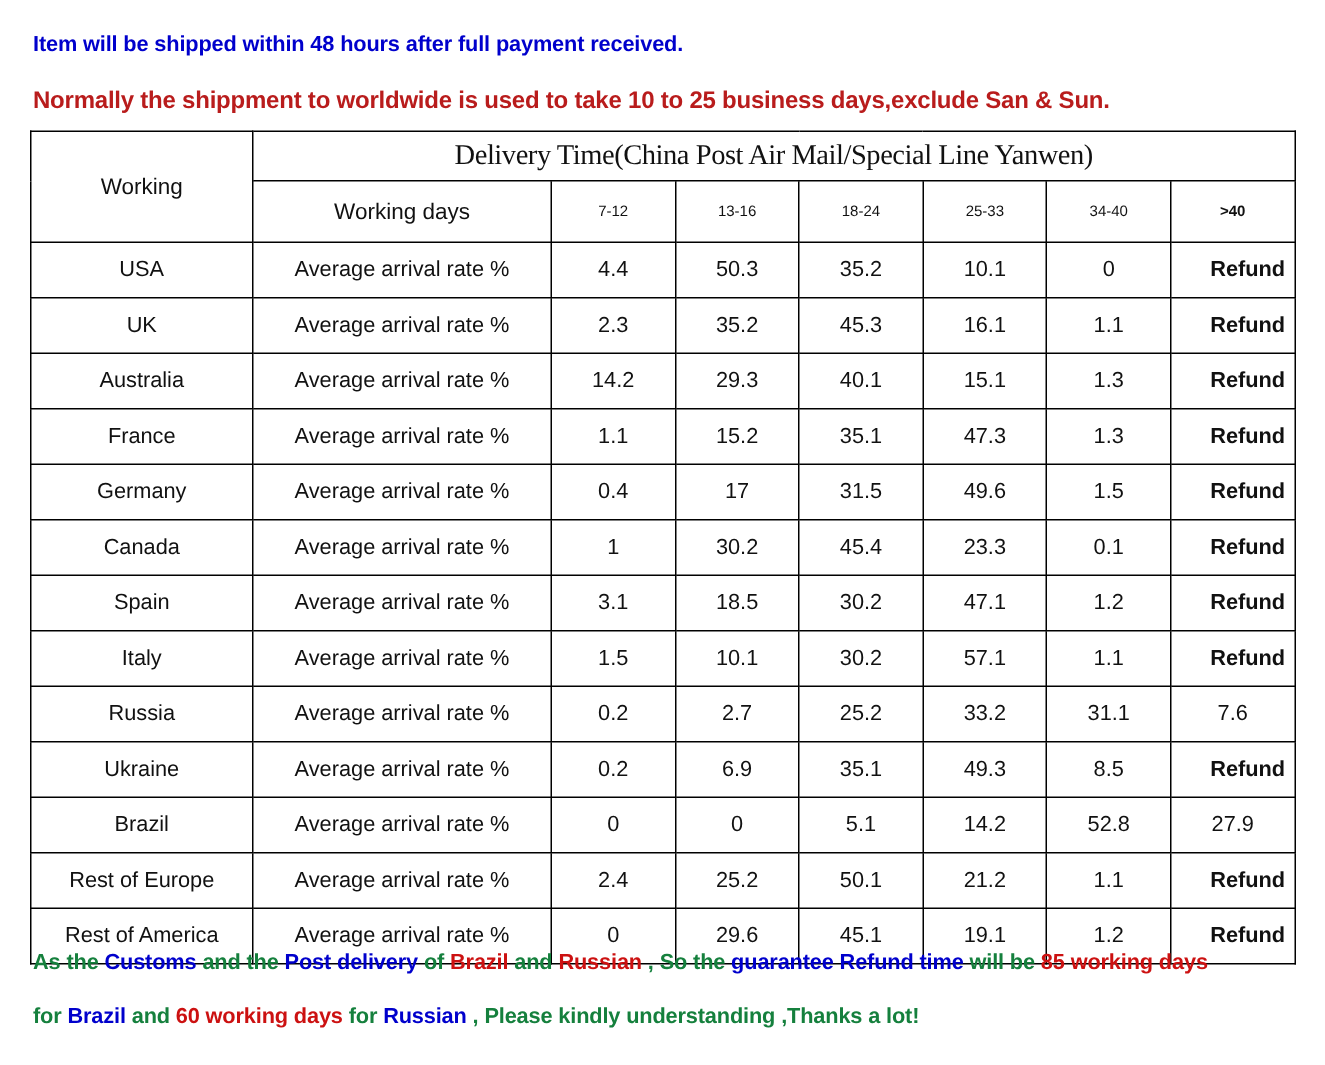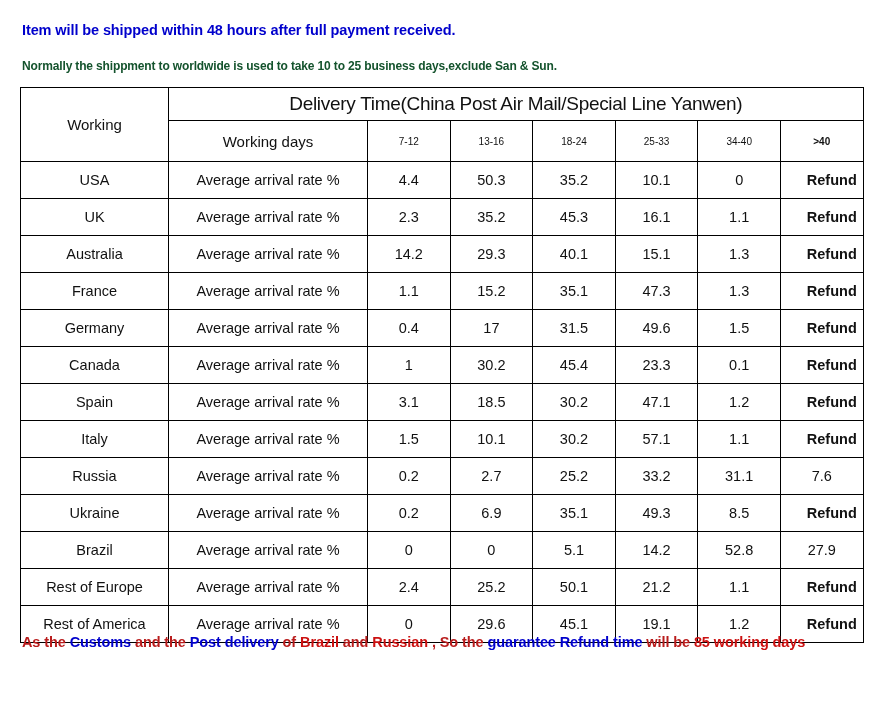--- a/index.html
+++ b/index.html
@@ -29,22 +29,22 @@
     white-space: nowrap;
   }
   .notice-1 {
     top: 22px;
     font-size: 14.5px;
     color: #0000CC;
     letter-spacing: -0.1px;
   }
   .notice-2 {
     top: 59px;
-    font-size: 12px;
-    color: #14532d;
+    font-size: 16px;
+    color: #b91c1c;
     letter-spacing: -0.15px;
   }
 
   
   .ship-table {
     position: absolute;
     left: 20px;
     top: 87px;
     width: 843px;
     border-collapse: collapse;
@@ -66,20 +66,21 @@
   col.c-range    { width: 82.6px; }
 
   .hdr-country {
     font-size: 15px;
     height: 72px;
   }
   .hdr-delivery {
     font-size: 19px;
     height: 32px;
     letter-spacing: -0.3px;
+    font-family: Liberation Serif, serif;
   }
   .hdr-working {
     font-size: 15px;
     font-weight: bold;
     height: 40px;
   }
   .hdr-range {
     font-size: 10px;
     height: 40px;
   }
@@ -105,21 +106,21 @@
     position: absolute;
     left: 22px;
     font-size: 14.5px;
     font-weight: bold;
     white-space: nowrap;
     letter-spacing: -0.1px;
   }
   .footer-1 { top: 634px; }
   .footer-2 { top: 670px; }
 
-  .t-black { color: #b91c1c; }
+  .t-black { color: #15803d; }
   .t-blue  { color: #0000CC; }
   .t-red   { color: #CC1111; }
 </style>
 </head>
 <body>
 
 <div class="page">
 
   <div class="notice-line notice-1">Item will be shipped within 48 hours after full payment received.</div>
 
@@ -280,14 +281,15 @@
           <td class="row-cell cell-value">45.1</td>
           <td class="row-cell cell-value">19.1</td>
           <td class="row-cell cell-value">1.2</td>
           <td class="row-cell cell-value is-refund">Refund</td>
         </tr>
       </tbody>
   </table>
 
   <div class="footer-line footer-1"><span class="t-black">As the </span><span class="t-blue">Customs</span><span class="t-black"> and the </span><span class="t-blue">Post delivery</span><span class="t-black"> of </span><span class="t-red">Brazil</span><span class="t-black"> and </span><span class="t-red">Russian</span><span class="t-black"> , So the </span><span class="t-blue">guarantee Refund time</span><span class="t-black"> will be </span><span class="t-red">85 working days</span></div>
 
+  <div class="footer-line footer-2"><span class="t-black">for </span><span class="t-blue">Brazil</span><span class="t-black"> and </span><span class="t-red">60 working days</span><span class="t-black"> for </span><span class="t-blue">Russian</span><span class="t-black"> , Please kindly understanding ,Thanks a lot!</span></div>
 
 </div>
 
 </body></html>

